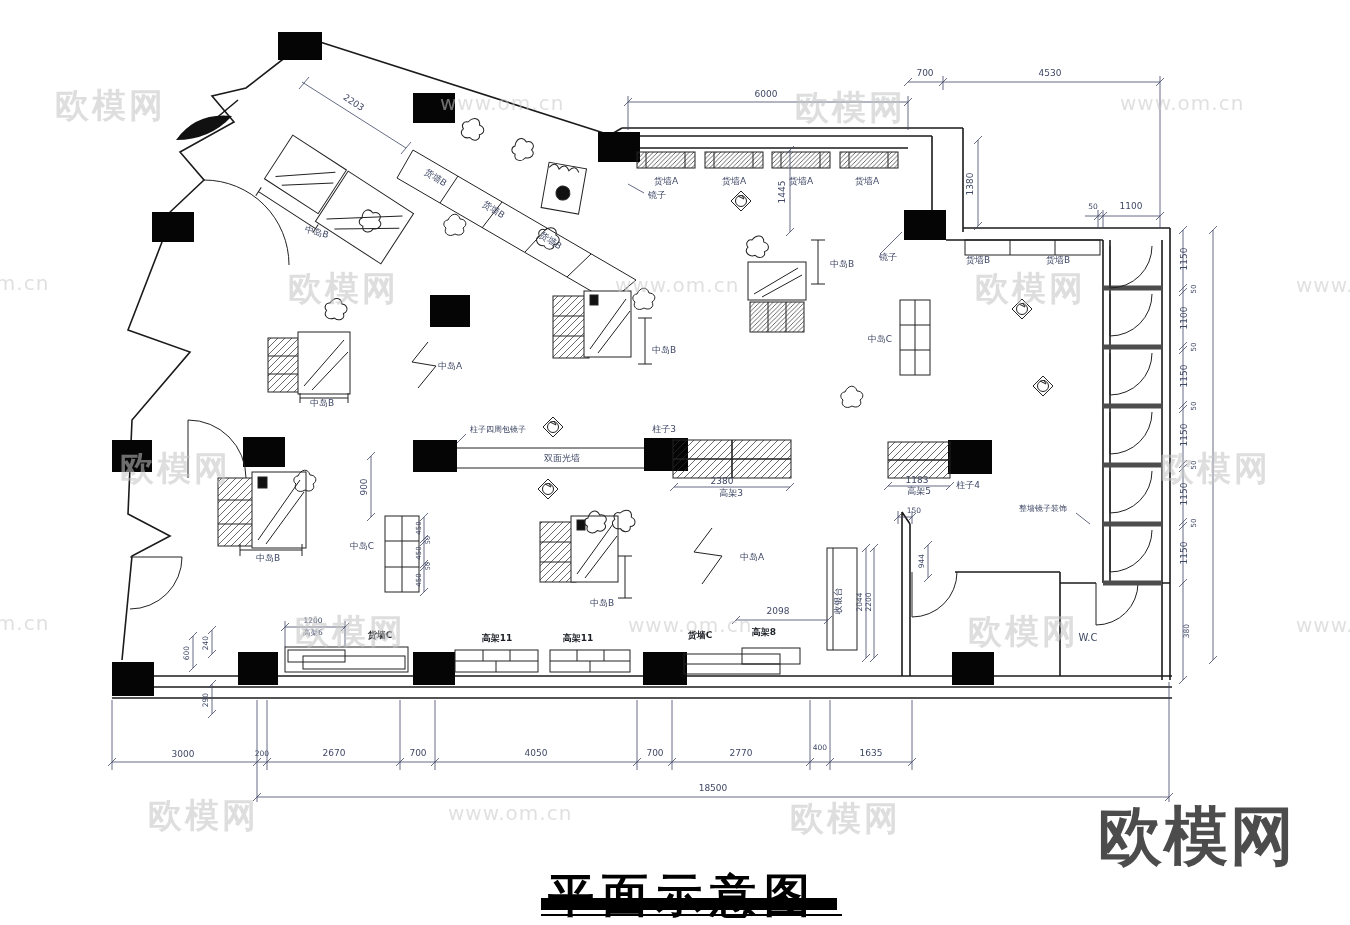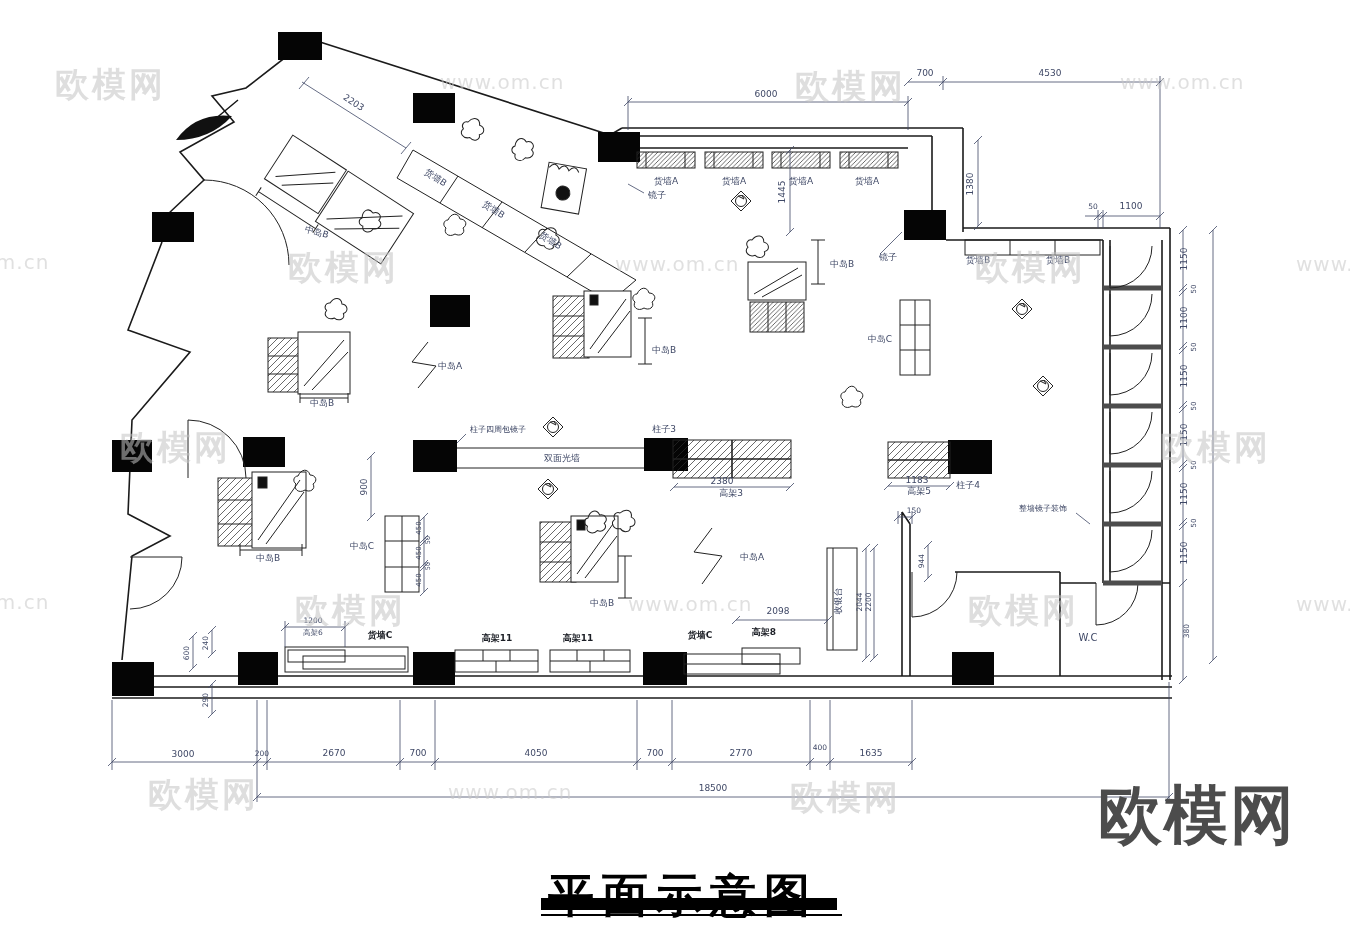--- a/index.html
+++ b/index.html
@@ -1,21 +1,21 @@
 <!DOCTYPE html>
 <html><head>
 <meta charset="utf-8">
 <style>
   html,body{margin:0;padding:0;background:#fff;}
   #stage{position:relative;width:1350px;height:925px;background:#fff;overflow:hidden;
          font-family:"DejaVu Sans",sans-serif;}
   #plan-svg{position:absolute;left:0;top:0;z-index:1;}
   #plan-svg text{font-family:"DejaVu Sans",sans-serif;}
   #wm-layer{position:absolute;left:0;top:0;width:100%;height:100%;z-index:2;pointer-events:none;}
-  .wm{position:absolute;white-space:nowrap;pointer-events:none;}
+  .wm{position:absolute;white-space:nowrap;pointer-events:none;margin-top:21px;}
   .wm-brand{font-size:34px;font-weight:bold;color:#c4c4c4;opacity:.55;letter-spacing:3px;}
   .wm-site{font-size:20px;color:#c8c8c8;opacity:.55;letter-spacing:1px;}
   .wm-logo{font-size:64px;font-weight:bold;color:#4c4c4c;opacity:1;letter-spacing:2px;}
   #title{position:absolute;left:548px;top:865px;z-index:3;font-size:46px;font-weight:600;
          color:#000;letter-spacing:8px;}
   #title-bar{position:absolute;left:541px;top:898px;width:296px;height:12px;background:#000;z-index:3;}
   #title-line{position:absolute;left:541px;top:914px;width:301px;height:2px;background:#000;z-index:3;}
   .walls{stroke:#1b1b1b;stroke-width:1.6;fill:none;}
   .fix{stroke:#222;stroke-width:1;fill:none;}
   .dim{stroke:#3f4866;stroke-width:.8;fill:none;}

